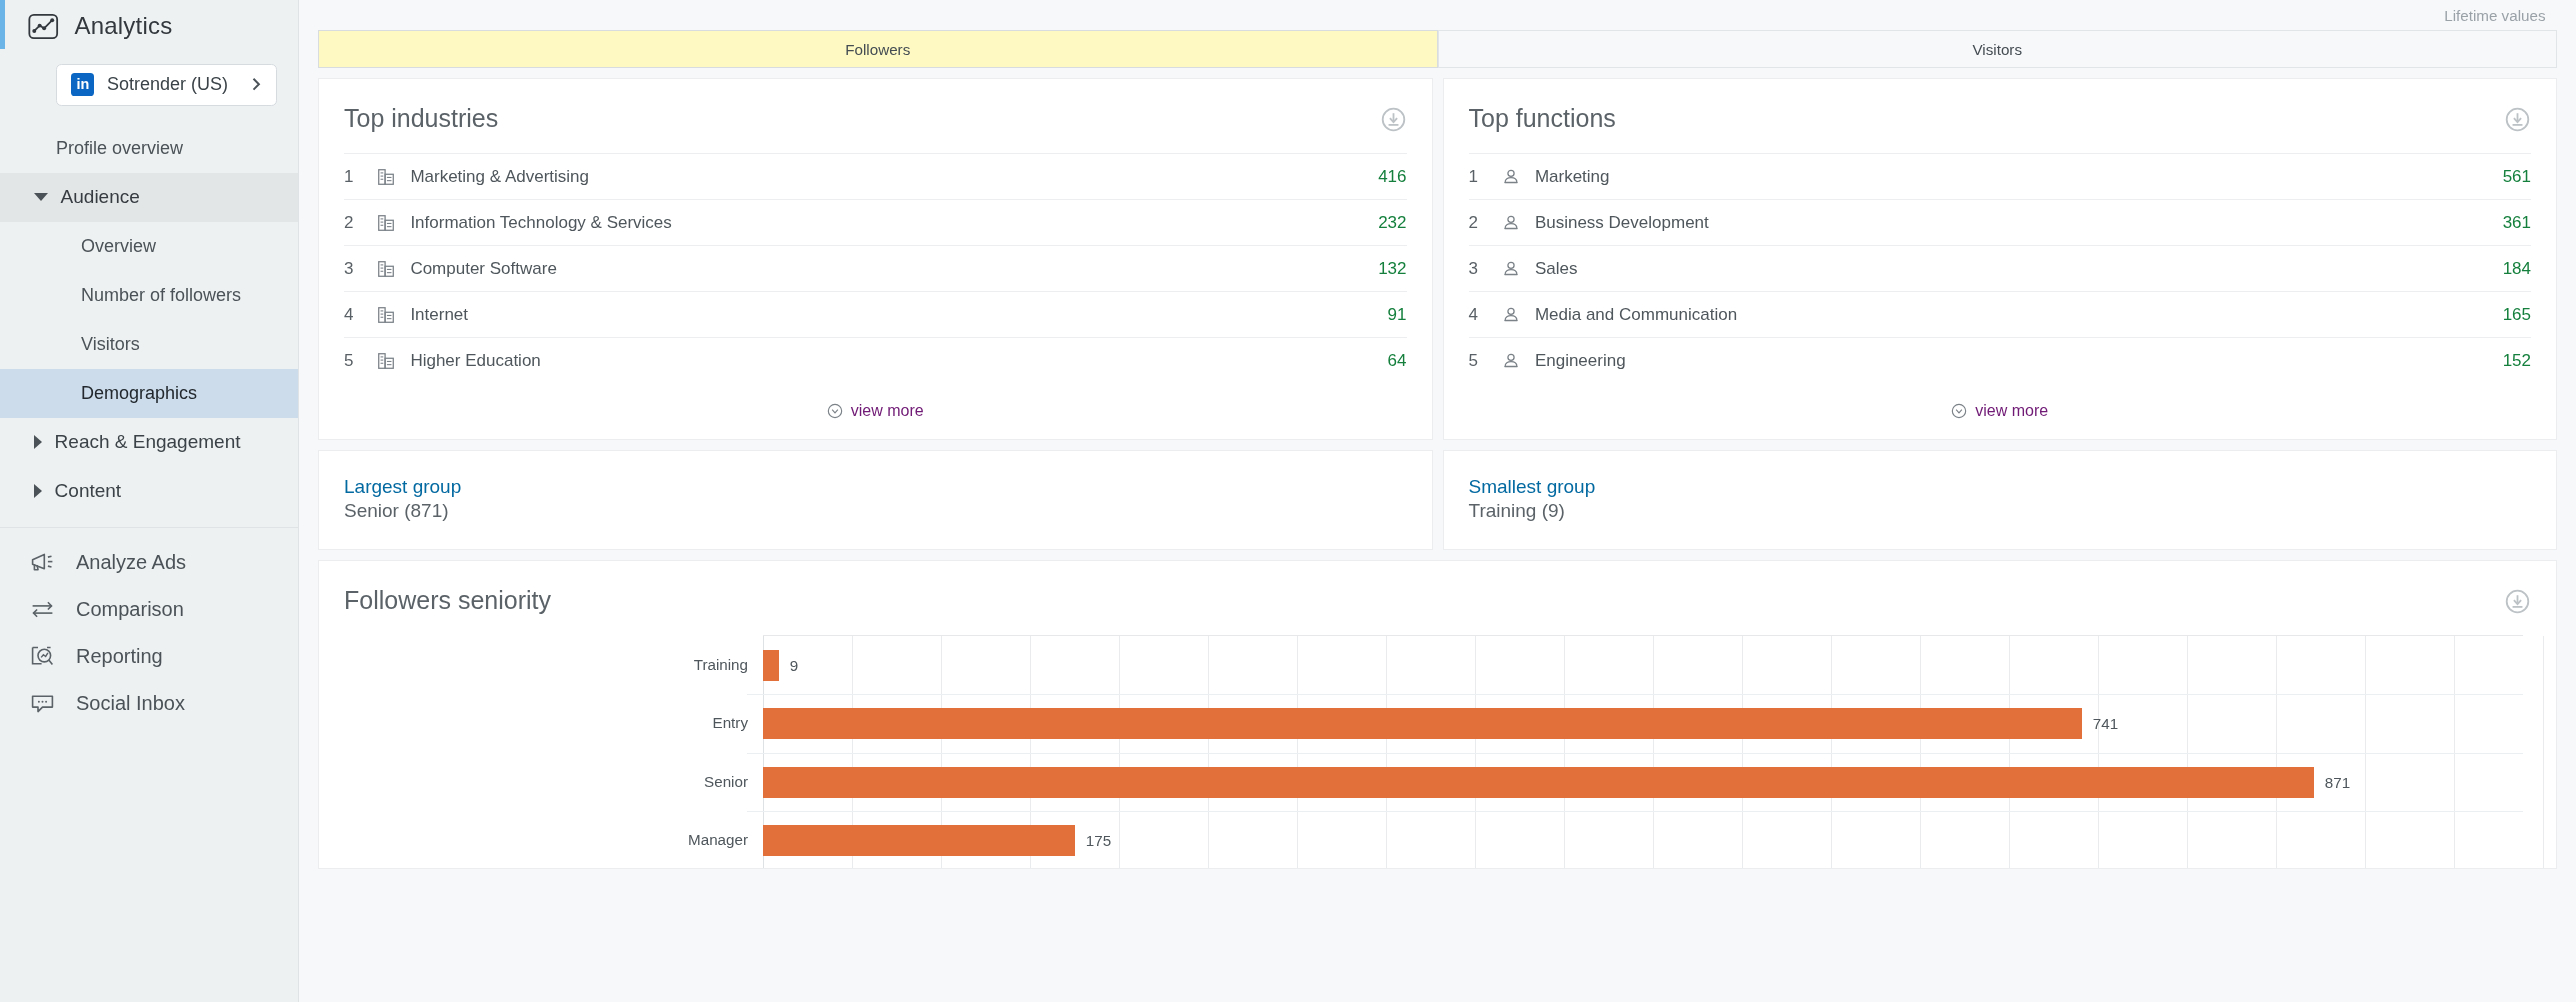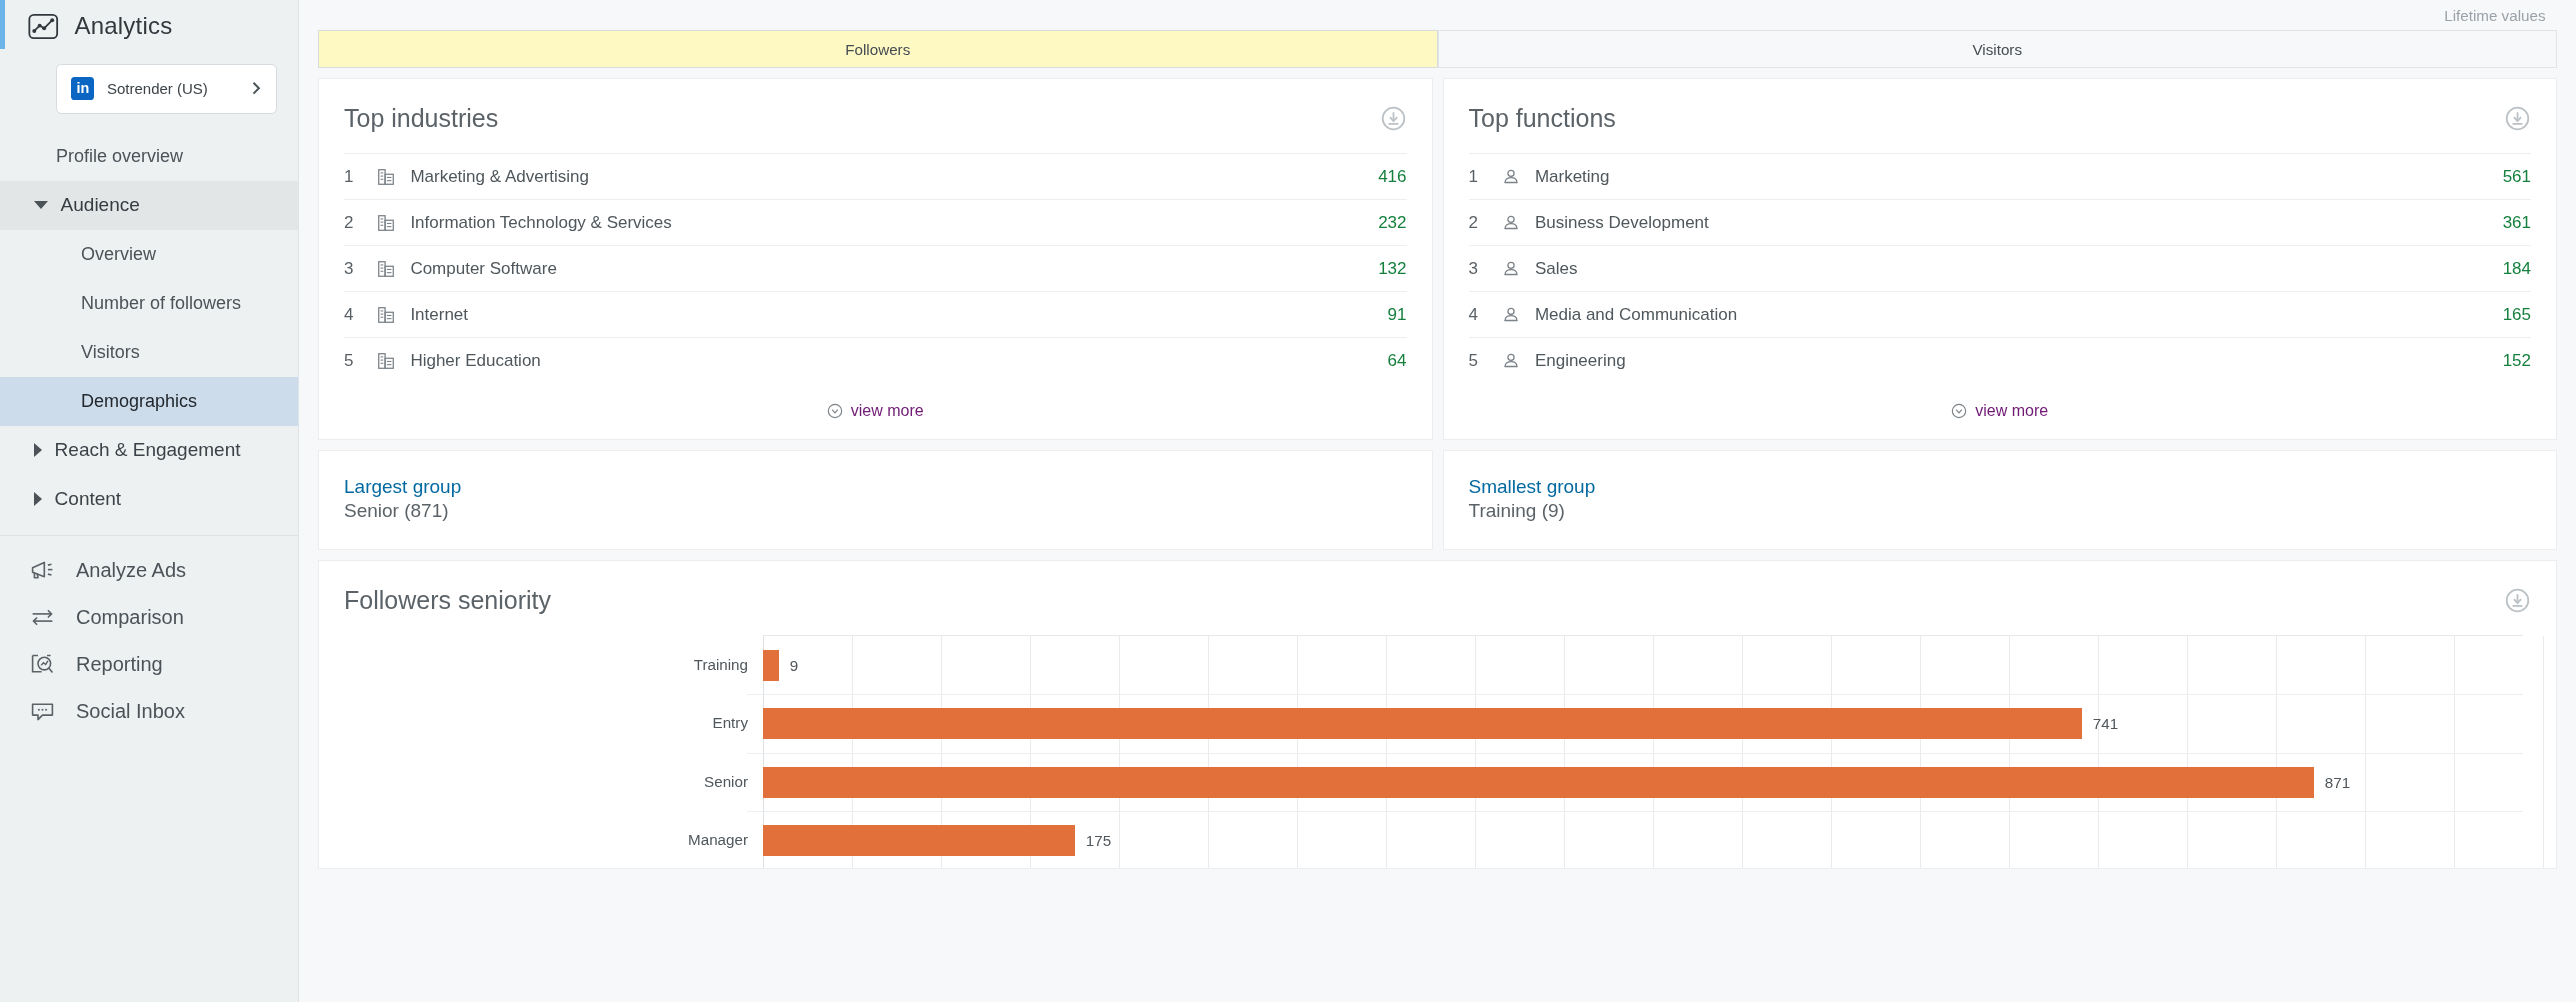--- a/index.html
+++ b/index.html
@@ -24,35 +24,35 @@
   }
   .brand {
     display: flex; align-items: center; gap: 16px;
     height: 52px; padding: 0 0 0 28px;
   }
   .brand-icon { width: 30.5px; height: 27px; display:block; }
   .brand-title { font-size: 24px; color: #32383d; letter-spacing: 0.2px; }
 
   .account-pill {
     margin: 11.7px 21.5px 0 56px;
-    height: 50px;
+    height: 42px;
     background: #fff;
     border: 0.9px solid #d6dbe0;
     border-radius: 5.4px;
     display: flex; align-items: center;
     padding: 0 12.6px 0 14.4px;
     gap: 12.6px;
     cursor: pointer;
   }
   .li-badge {
     width: 23px; height: 23px; border-radius: 3.6px; background: #0a66c2;
     color: #fff; font-size: 14.4px; font-weight: bold; line-height: 23px;
     text-align: center; font-family: "Liberation Sans", sans-serif;
   }
-  .account-name { font-size: 15px; color: #3b4348; flex: 1; }
+  .account-name { font-size: 18px; color: #3b4348; flex: 1; }
   .chev-right { width: 14.4px; height: 14.4px; }
 
   .nav { margin-top: 18px; }
   .nav-item {
     display: flex; align-items: center;
     height: 49px; font-size: 18px; color: #4b5358;
     padding-left: 56px; cursor: pointer;
     position: relative;
   }
   .nav-item.group { font-size: 19px; color: #353b40; background: #e3e6e7; padding-left: 34px; text-align: center; }
@@ -84,21 +84,21 @@
     border: 0.9px solid #e2e5e7;
   }
   .tab.active { background: #fef9c3; border-color: #d9dcde; }
   .tab.inactive { background: #f7f8fa; }
 
   .row { display: flex; gap: 10px; margin: 10px 19px 0 19px; }
   .card {
     background: #fff; border: 0.9px solid #ebedee; flex: 1; min-width: 0;
   }
   .card-head {
-    display: flex; align-items: center; justify-content: space-between;
+    display: flex; align-items: flex-end; justify-content: space-between;
     padding: 25px 25px 0 25px;
   }
   .card-title { font-size: 25px; color: #5b6368; font-weight: normal; }
   .dl-icon { width: 27px; height: 27px; cursor: pointer; }
 
   .list { padding: 0 25px; margin-top: 20px; }
   .list-row {
     display: flex; align-items: center; height: 46px;
     border-top: 0.9px solid #eceeef; font-size: 17px; color: #4f575c;
   }

